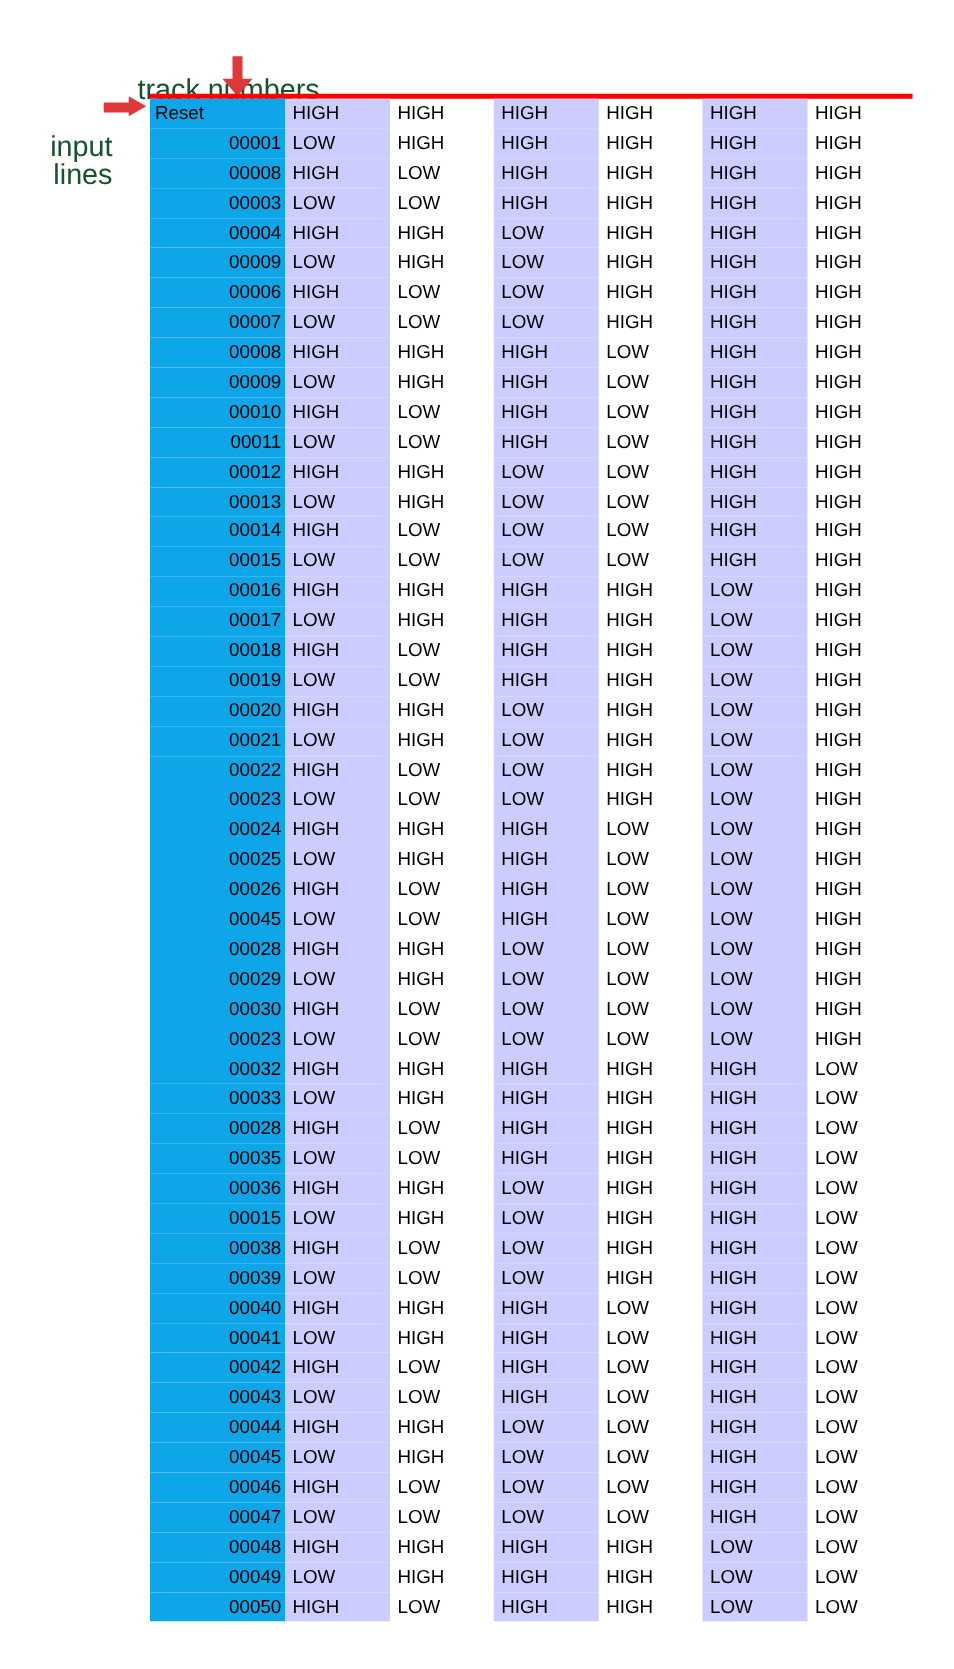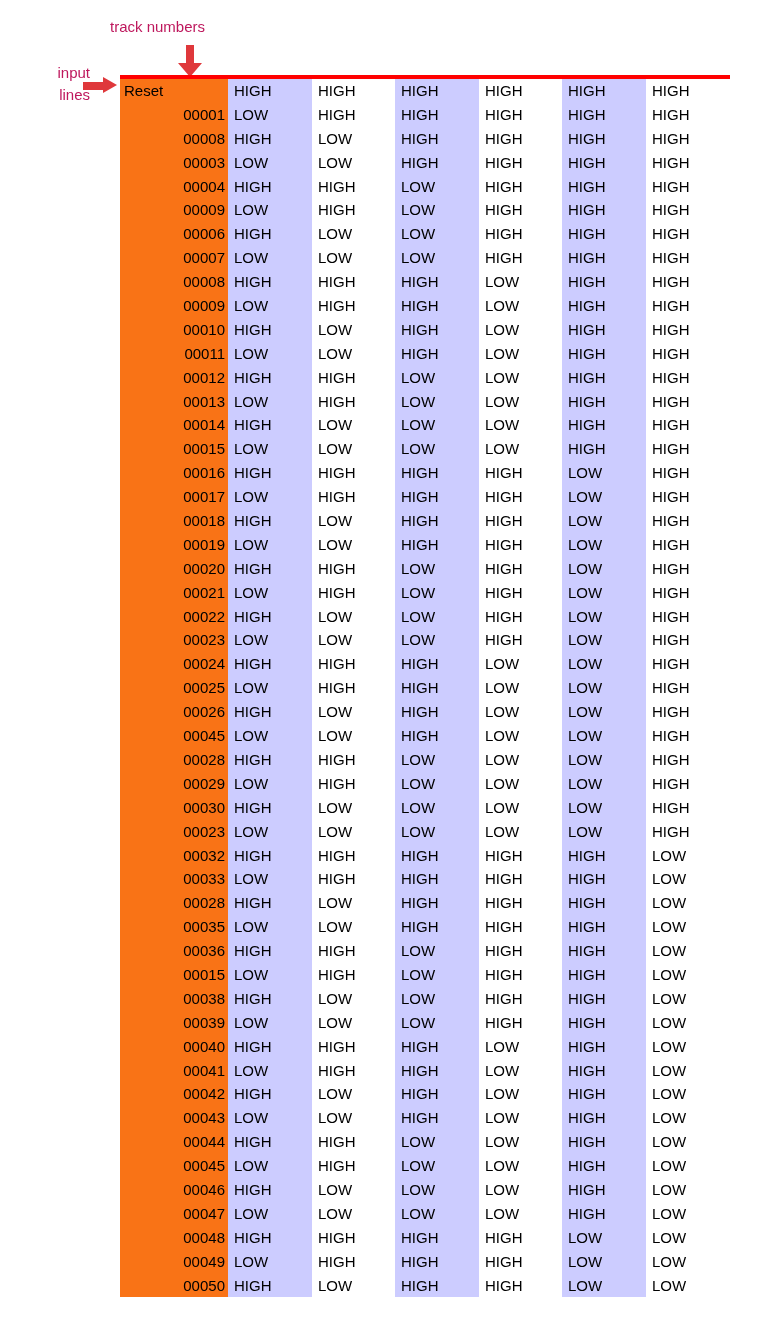--- a/index.html
+++ b/index.html
@@ -1,40 +1,40 @@
 <!DOCTYPE html>
 <html><head>
 <meta charset="utf-8">
 <style>
   html,body{margin:0;padding:0;}
   body{
     width:763px;height:1335px;position:relative;background:#ffffff;
     font-family:"Liberation Sans", sans-serif;color:#000000;overflow:hidden;
   }
   
-  .annot{position:absolute;color:#be185d;font-size:15px;line-height:22px;}
+  .annot{position:absolute;color:#14532d;font-size:23px;line-height:22px;margin-top:44px;}
   .annot.track{left:110px;top:16px;white-space:nowrap;}
   .annot.input{left:10px;top:62px;width:80px;text-align:right;}
   
   .arrow{position:absolute;}
   .arrow .bar{position:absolute;background:#df383b;}
   .arrow .tri{position:absolute;width:0;height:0;}
   #arrow-down{left:178px;top:45px;width:24px;height:32px;}
   #arrow-down .bar{left:8px;top:0;width:8px;height:19px;}
   #arrow-down .tri{left:0;top:18px;border-left:12px solid transparent;border-right:12px solid transparent;border-top:14px solid #df383b;}
   #arrow-right{left:83px;top:77px;width:34px;height:17px;}
   #arrow-right .bar{left:0;top:5px;width:21px;height:8px;}
   #arrow-right .tri{left:20px;top:0;border-top:8.5px solid transparent;border-bottom:8.5px solid transparent;border-left:14px solid #df383b;}
   
   .table{position:absolute;left:120px;top:75px;width:610px;font-size:15px;}
   .header-row{display:flex;height:22px;line-height:22px;background:#ffff00;}
   .divider{height:4px;background:#ff0000;}
   .row{display:flex;height:23.9px;line-height:23.9px;}
   .cell{box-sizing:border-box;overflow:hidden;white-space:nowrap;}
-  .cell.label{width:108px;background:#f97316;text-align:right;padding-right:3px;}
+  .cell.label{width:108px;background:#0ea5e9;text-align:right;padding-right:3px;}
   .cell.label.reset{text-align:left;padding-left:4px;}
   .cell.c0{width:84px;} .cell.c1{width:83px;} .cell.c2{width:84px;}
   .cell.c3{width:83px;} .cell.c4{width:84px;} .cell.c5{width:84px;}
   .row .cell.c0,.row .cell.c2,.row .cell.c4{background:#ccccff;}
   .cell.v{padding-left:6px;}
   .header-row .cell.v{padding-left:9px;}
 </style>
 </head>
 <body>
 

